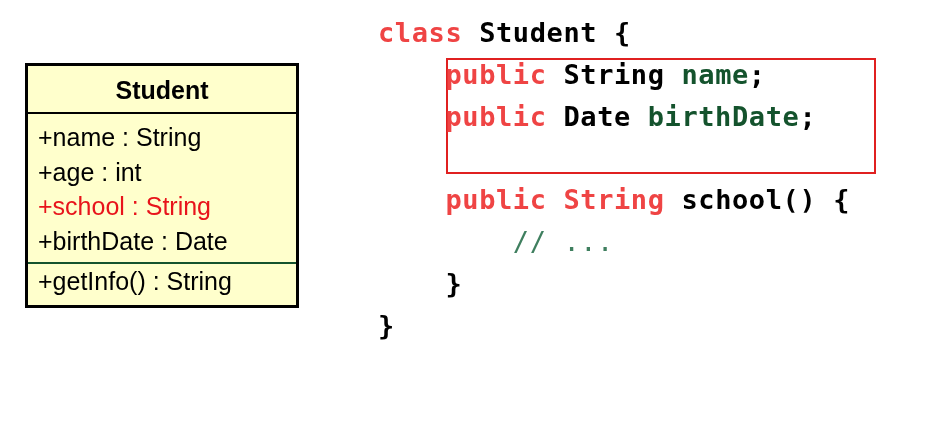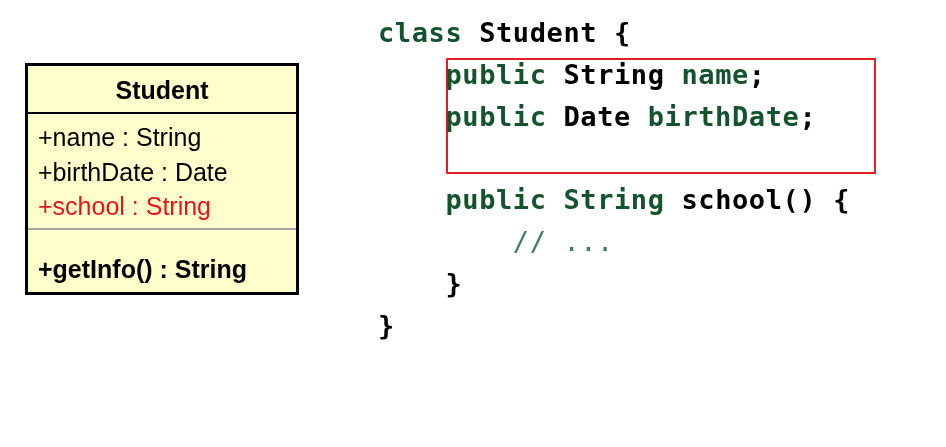--- a/index.html
+++ b/index.html
@@ -8,51 +8,52 @@
   .uml {
     position:absolute; left:25px; top:63px; width:268px;
     border:3px solid #000; background:#ffffcc;
     font-family:"Liberation Sans", sans-serif; color:#000;
   }
   .uml-title {
     height:46px; line-height:48px; text-align:center;
     font-weight:bold; font-size:25px;
     border-bottom:2px solid #000;
   }
-  .uml-attrs { padding:6px 0 4px 10px; border-bottom:2px solid #a3a3a3; }
-  .uml-methods { padding:22px 0 6px 10px;font-weight:bold; }
+  .uml-attrs { padding:6px 0 4px 10px; border-bottom:2px solid #14532d; }
+  .uml-methods { padding:0 0 6px 10px; }
   .uml-row { font-size:25px; line-height:34.5px; white-space:nowrap; }
   .uml-row.new { color:#e8141b; }
 
   .code {
     position:absolute; left:378px; top:12px;
     font-family:"DejaVu Sans Mono", "Liberation Mono", monospace;
     font-weight:bold; font-size:27px; letter-spacing:0.6px;
   }
   .line { height:41.8px; line-height:41.8px; white-space:pre; }
-  .kw { color:#14532d; }
+  .kw { color:#ef4444; }
   .id { color:#000; }
   .fld { color:#14532d; }
   .red { color:#ff0000; }
   .cm { color:#3f7f5f; font-weight:normal; }
 
   .highlight-box {
     position:absolute; left:446px; top:58px; width:430px; height:116px;
     border:2px solid #e02020; box-sizing:border-box;
   }
 </style>
 </head>
 <body>
 
 <div class="uml">
   <div class="uml-title">Student</div>
   <div class="uml-attrs">
     <div class="uml-row">+name : String</div>
+    <div class="uml-row">+age : int</div>
+    <div class="uml-row new">+school : String</div>
     <div class="uml-row">+birthDate : Date</div>
-    <div class="uml-row new">+school : String</div>
   </div>
   <div class="uml-methods">
     <div class="uml-row">+getInfo() : String</div>
   </div>
 </div>
 
 <div class="highlight-box"></div>
 
 <div class="code">
   <div class="line"><span class="kw">class</span> <span class="id">Student</span> <span class="id">{</span></div>

